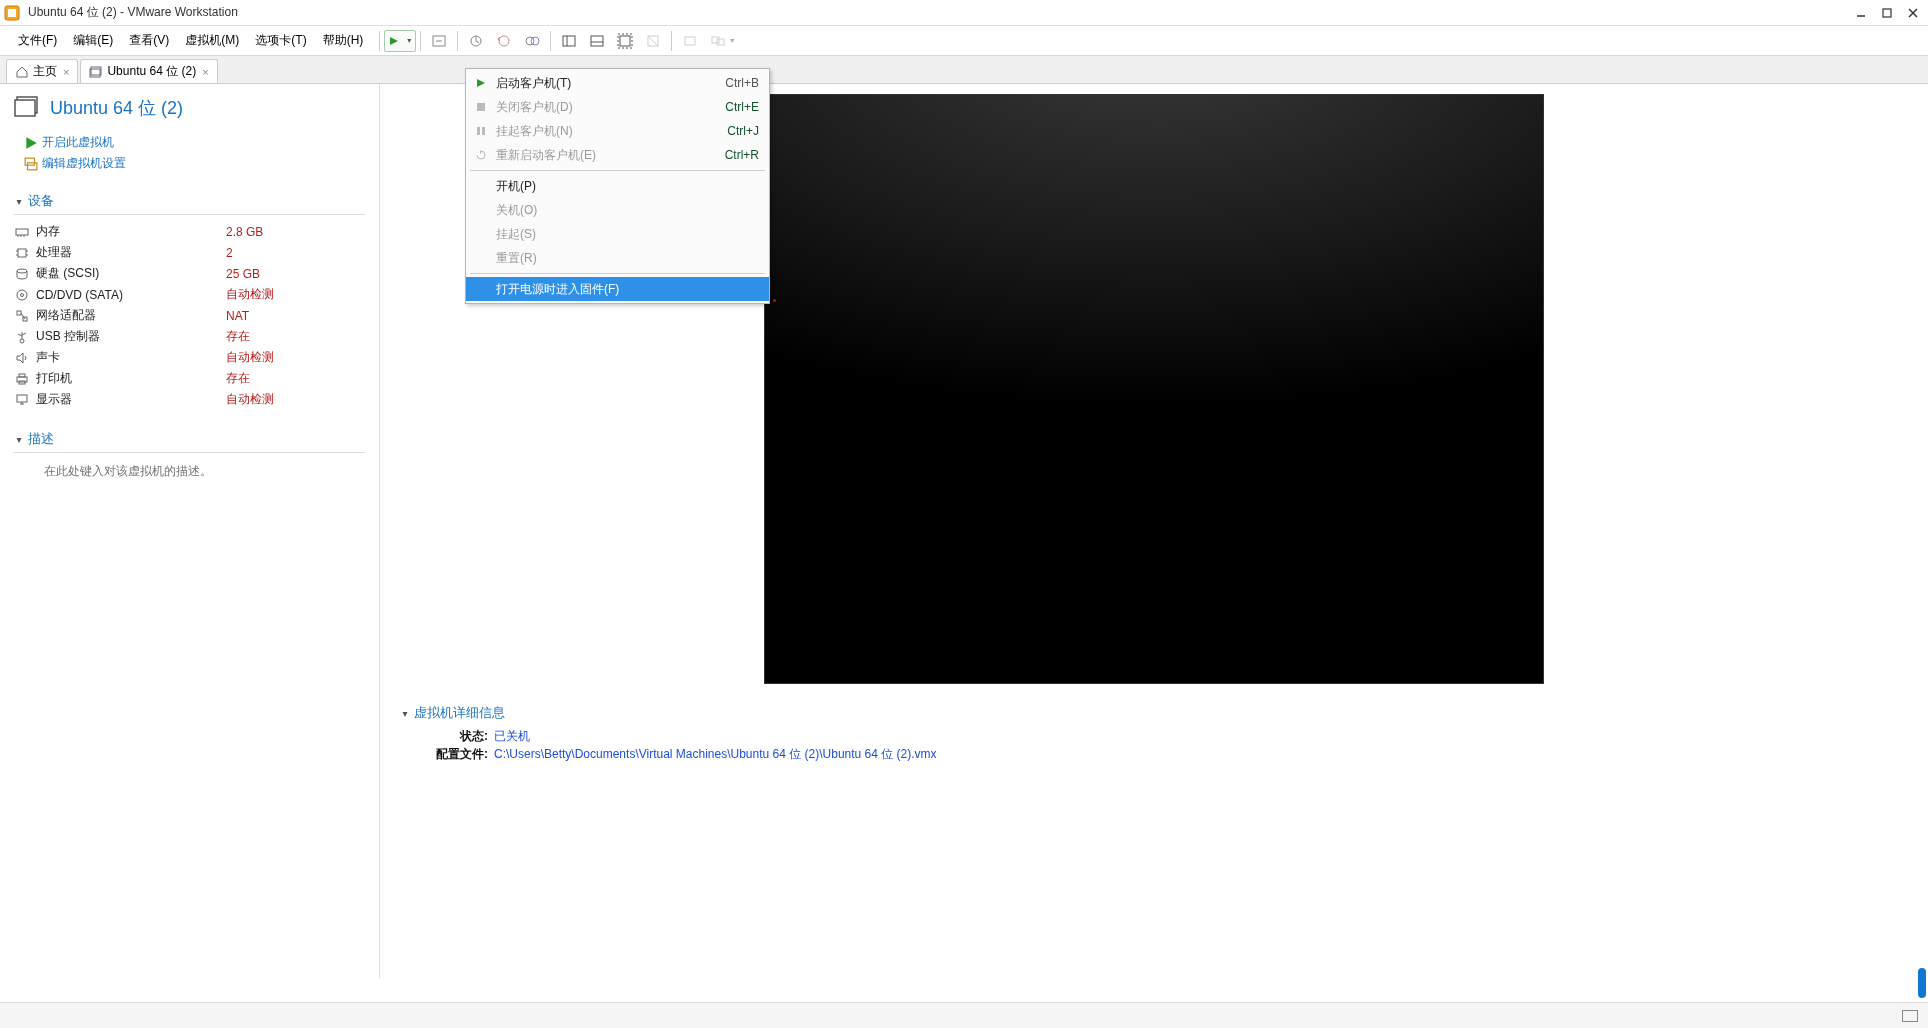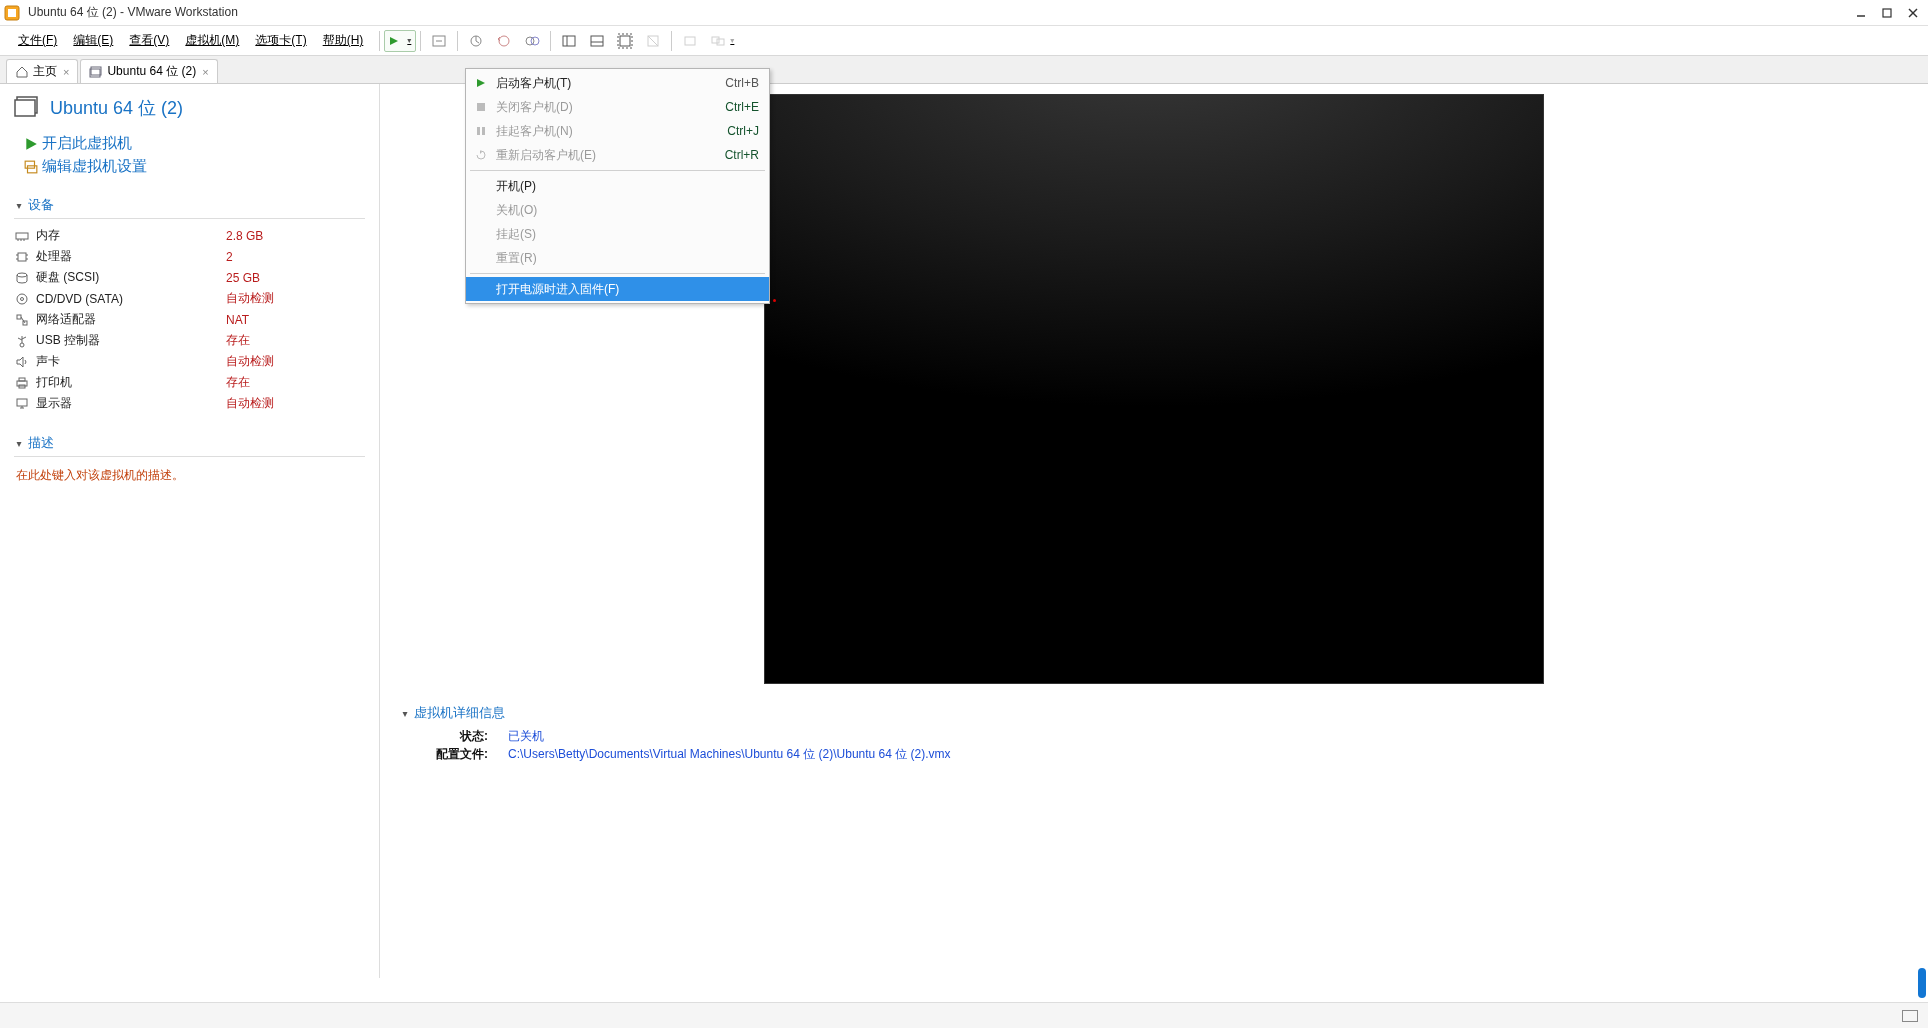--- a/index.html
+++ b/index.html
@@ -10,21 +10,21 @@
 .title-bar .app-icon { width: 16px; height: 16px; margin-right: 8px; display: inline-flex; }
 .title-bar .title { font-size: 12px; color: #333; }
 .title-bar .win-controls { margin-left: auto; display: flex; gap: 4px; }
 .win-btn { width: 22px; height: 20px; display: flex; align-items: center; justify-content: center; color: #555; }
 
 
 .menu-bar { height: 26px; display: flex; align-items: center; background: #ffffff; padding: 0 4px; }
 .menu-item { padding: 3px 8px; font-size: 12px; color: #000; }
 
 
-.toolbar { height: 28px; display: flex; align-items: center; background: #f5f5f5; border-top: 1px solid #d8d8d8; border-bottom: 1px solid #d8d8d8; padding: 0 6px; position: relative; text-decoration: underline; }
+.toolbar { height: 28px; display: flex; align-items: center; background: #f5f5f5; border-top: 1px solid #d8d8d8; border-bottom: 1px solid #d8d8d8; padding: 0 6px; position: relative; }
 .toolbar .tb-btn { width: 24px; height: 24px; display: flex; align-items: center; justify-content: center; margin: 0 2px; }
 .toolbar .tb-sep { width: 1px; height: 20px; background: #cccccc; margin: 0 4px; }
 .tb-power-group { display: flex; align-items: center; border: 1px solid #aaccaa; border-radius: 2px; background: #f8fcf8; }
 .tb-power-play { width: 18px; height: 20px; display:flex; align-items:center; justify-content:center; }
 .tb-power-drop { width: 12px; height: 20px; display:flex; align-items:center; justify-content:center; font-size:8px; color:#555; }
 
 
 .tab-bar { height: 28px; display: flex; align-items: flex-end; background: #f0f0f0; border-bottom: 1px solid #cccccc; padding: 0 6px; }
 .tab { display: flex; align-items: center; height: 24px; padding: 0 8px; background: #ffffff; border: 1px solid #cccccc; border-bottom: none; border-radius: 3px 3px 0 0; margin-right: 2px; font-size: 12px; }
 .tab.active { background: #ffffff; }
@@ -34,44 +34,44 @@
 
 .main { display: flex; height: calc(100% - 108px - 26px); }
 .sidebar { width: 380px; border-right: 1px solid #dddddd; padding: 10px 14px; overflow: auto; }
 .content { flex: 1; padding: 10px 16px 0 16px; position: relative; overflow: auto; }
 
 
 .vm-title-row { display: flex; align-items: center; margin-bottom: 12px; }
 .vm-big-icon { width: 28px; height: 28px; margin-right: 8px; }
 .vm-title { font-size: 18px; color: #1a73c5; }
 
-.action-link { display: flex; align-items: center; font-size: 15px; color: #1a73c5; margin: 4px 0 2px 10px; text-align: center; }
+.action-link { display: flex; align-items: center; font-size: 12px; color: #1a73c5; margin: 4px 0 2px 10px; text-align: center; }
 .action-link .ai-icon { width: 14px; height: 14px; margin-right: 4px; }
 
 .section { margin-top: 20px; }
 .section-header { display: flex; align-items: center; font-size: 13px; color: #1a73c5; border-bottom: 1px solid #dddddd; padding-bottom: 4px; margin-bottom: 6px; }
 .disclosure { width: 10px; height: 10px; margin-right: 4px; display:inline-flex; align-items:center; justify-content:center; font-size:10px; color:#555; }
 
 .device-row { display: flex; align-items: center; padding: 2px 0; }
 .device-row .dev-icon { width: 16px; height: 16px; margin-right: 6px; color:#666; display:inline-flex; align-items:center; justify-content:center; }
 .device-row .dev-name { flex: 0 0 190px; font-size: 12px; color: #222; }
 .device-row .dev-val { font-size: 12px; color: #b91c1c; }
 
-.desc-placeholder { font-size: 12px; color: #c2410c; padding: 4px 2px; }
+.desc-placeholder { font-size: 12px; color: #737373; padding: 4px 2px; margin-left: 28px; }
 
 
 .vm-screen { width: 780px; height: 590px; margin: 0px auto 20px auto; background: #000000; position: relative; overflow: hidden; border: 1px solid #333; }
 .vm-screen .grad { position:absolute; inset:0; background: radial-gradient(ellipse 140% 90% at 50% -10%, #3a3a3a 0%, #1a1a1a 40%, #000000 70%); }
 .vm-screen .red-dot { position:absolute; left:8px; top:204px; width:3px; height:3px; background:#d00; border-radius:50%; }
 
 
 .details-panel { margin-left: 4px; }
 .details-header { display: flex; align-items: center; font-size: 13px; color: #1a73c5; margin-bottom: 6px; }
 .detail-row { display: flex; font-size: 12px; margin: 1px 0; }
-.detail-row .label { width: 88px; text-align: right; font-weight: bold; color: #111; margin-right: 20px; }
+.detail-row .label { width: 88px; text-align: right; font-weight: bold; color: #111; margin-right: 6px; }
 .detail-row .val { color: #1d4ed8; }
 
 
 .power-menu { position: absolute; left: 465px; top: 68px; width: 305px; background: #fbfbfb; border: 1px solid #b5b5b5; box-shadow: 2px 2px 4px rgba(0,0,0,0.2); z-index: 100; padding: 2px 0; }
 .pm-item { display: flex; align-items: center; height: 24px; padding: 0 10px 0 6px; font-size: 12px; color: #222; }
 .pm-item.disabled { color: #9a9a9a; }
 .pm-item.highlight { background: #2f90e8; color: #ffffff; }
 .pm-item .pm-icon { width: 18px; height: 16px; margin-right: 6px; display:inline-flex; align-items:center; justify-content:center; }
 .pm-item .pm-label { flex: 1; }
 .pm-item .pm-shortcut { color: #555; font-size: 12px; }

